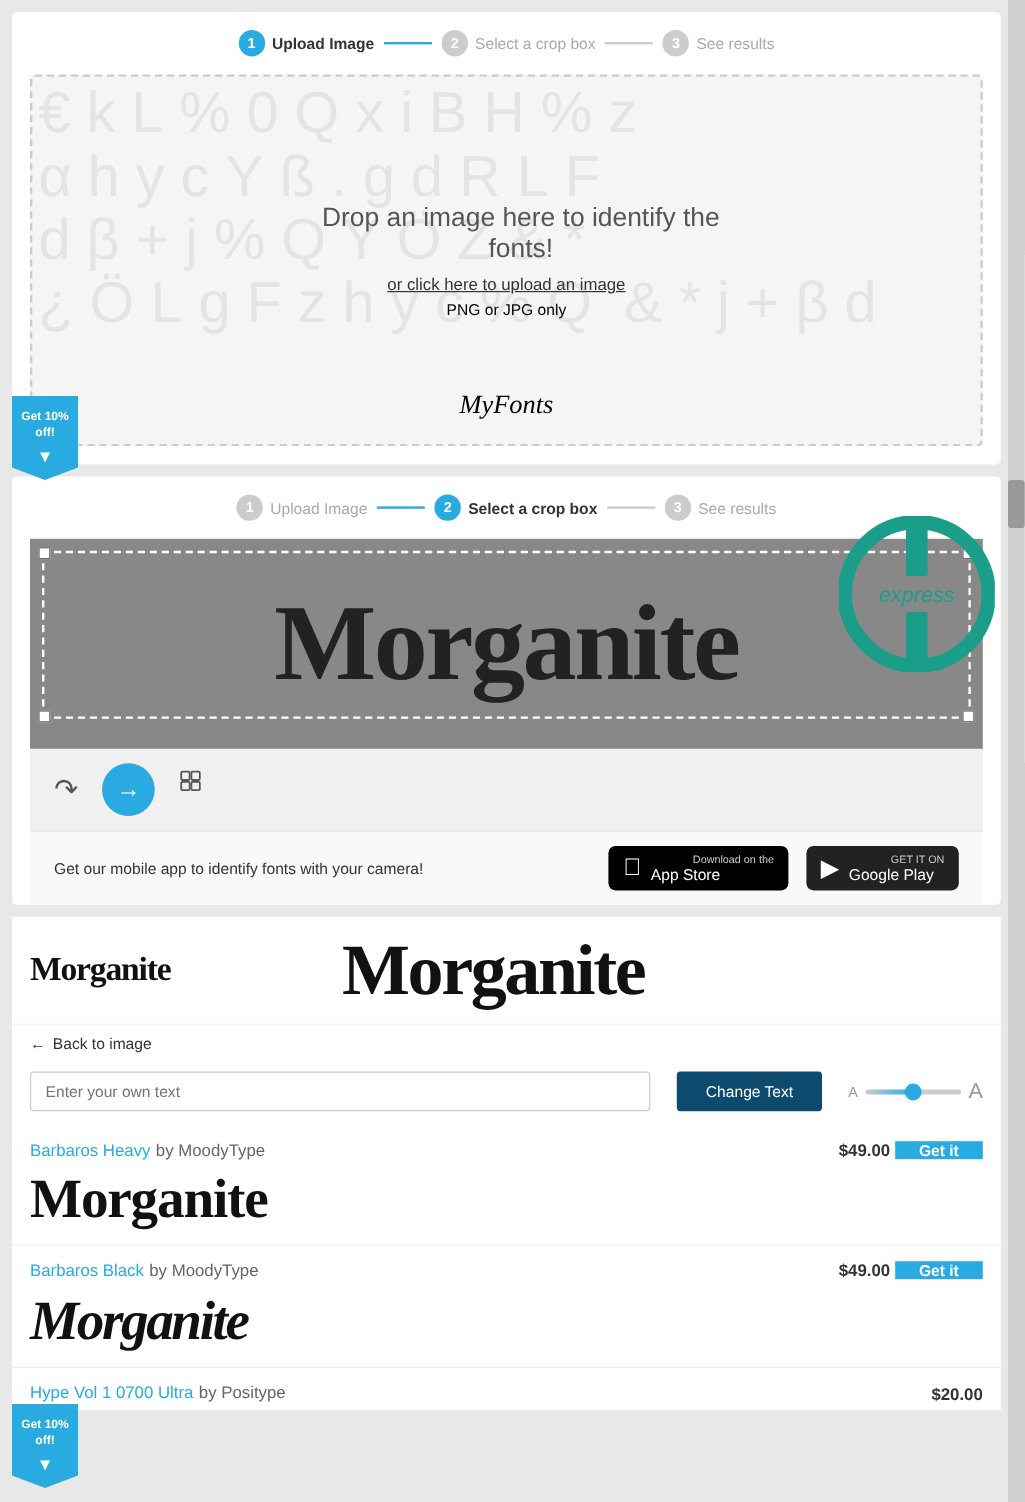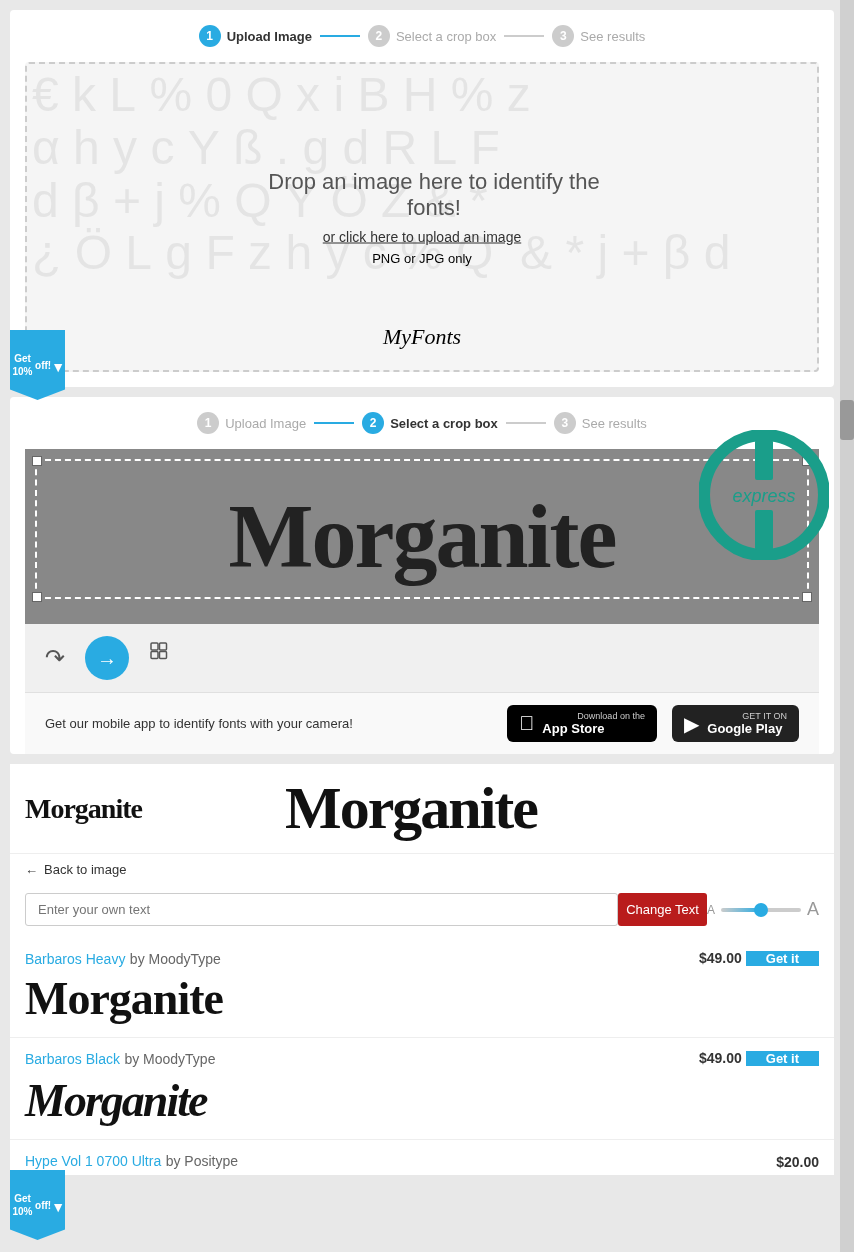--- a/index.html
+++ b/index.html
@@ -141,20 +141,21 @@
     }
 
     
     .discount-badge {
       position: absolute;
       left: 10px;
       width: 55px;
       height: 70px;
       background: #29abe2;
       display: flex;
+      flex-direction: column;
       align-items: center;
       justify-content: center;
       color: white;
       font-size: 10px;
       font-weight: bold;
       text-align: center;
       clip-path: polygon(0 0, 100% 0, 100% 85%, 50% 100%, 0 85%);
       line-height: 1.3;
     }
     .badge-1 { top: 330px; }
@@ -308,21 +309,21 @@
       display: flex;
       flex-direction: column;
     }
     .app-badge-small {
       font-size: 9px;
       color: #ccc;
       margin-left: 35px;
     }
     .app-badge-name {
       font-size: 13px;
-      font-weight: bold;
+      font-weight: normal;
     }
 
     
     .section-results {
       background: #fff;
       margin: 10px 20px 0 10px;
       padding: 0;
     }
 
     .font-preview-large {
@@ -355,36 +356,36 @@
       font-size: 13px;
       color: #333;
       padding: 8px 15px;
       cursor: pointer;
       text-decoration: none;
     }
 
     .text-controls {
       display: flex;
       align-items: center;
-      gap: 0;
+      gap: 22px;
       padding: 8px 15px 12px;
     }
     .text-input {
       flex: 1;
       padding: 8px 12px;
       border: 1px solid #ccc;
       border-radius: 3px;
       font-size: 13px;
       color: #999;
     }
     .change-text-btn {
-      background: #b91c1c;
+      background: #0c4a6e;
       color: white;
       border: none;
-      padding: 9px 8px;
+      padding: 9px 24px;
       border-radius: 3px;
       font-size: 13px;
       cursor: pointer;
     }
     .font-size-control {
       display: flex;
       align-items: center;
       gap: 6px;
       font-size: 12px;
       color: #999;

